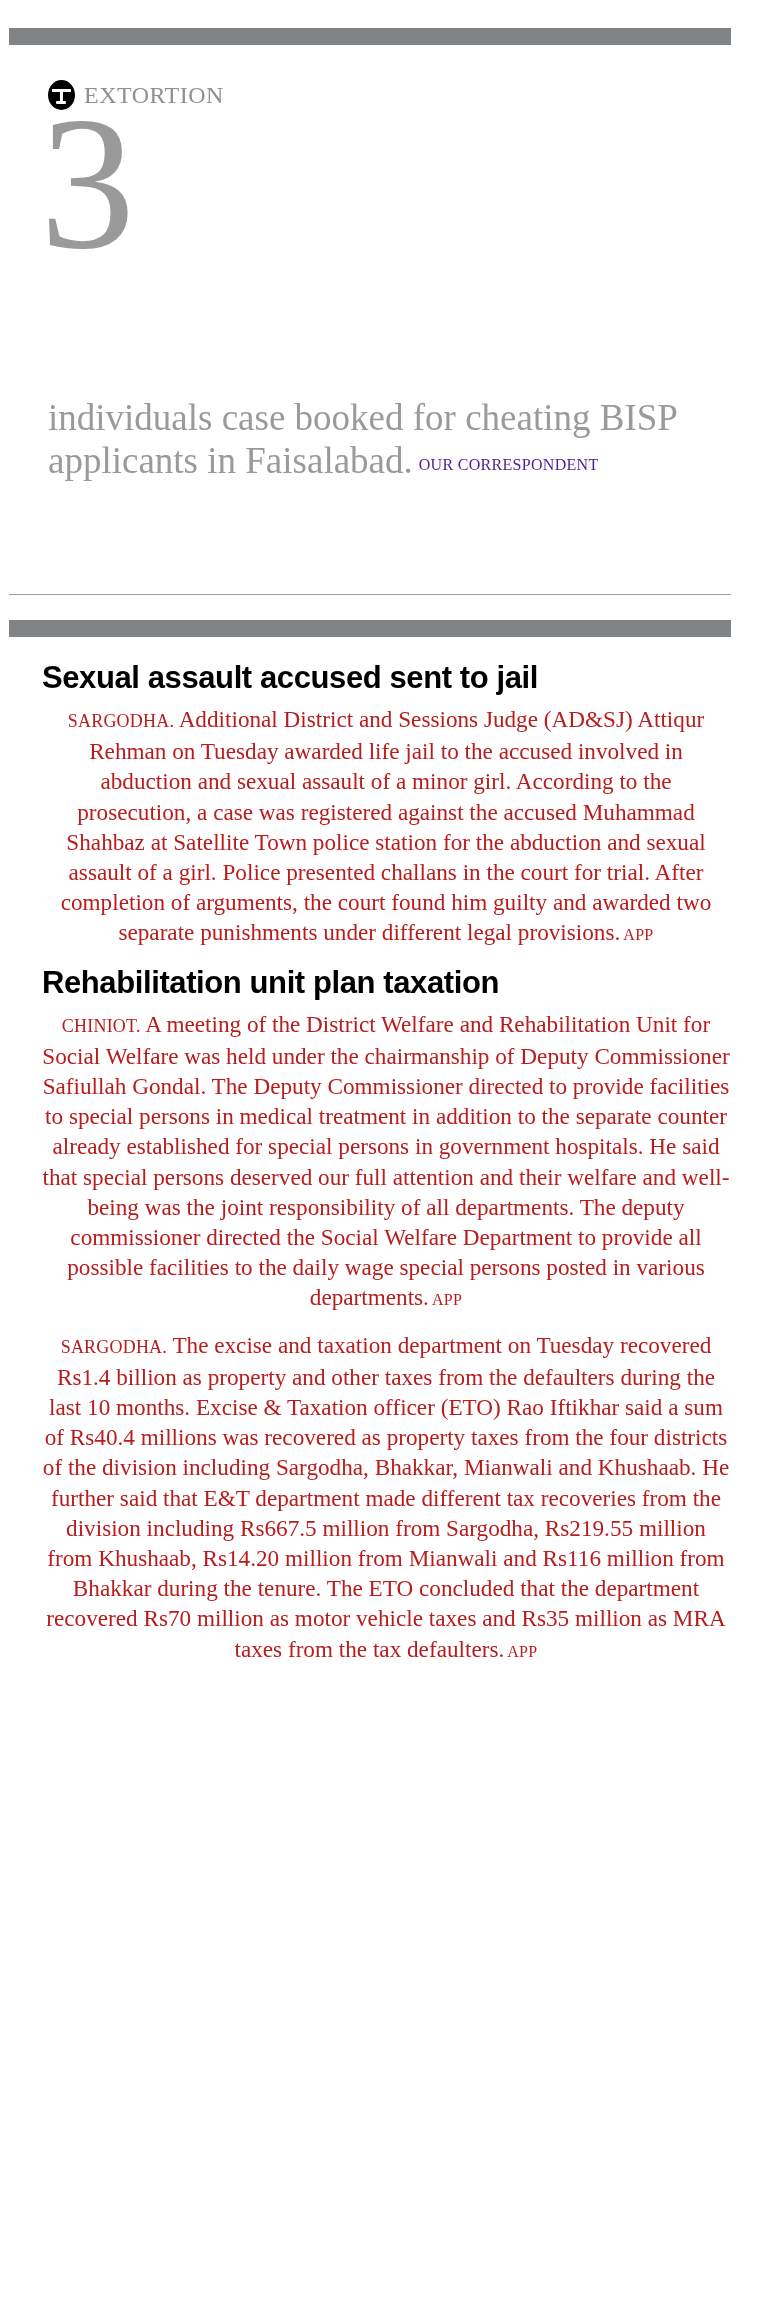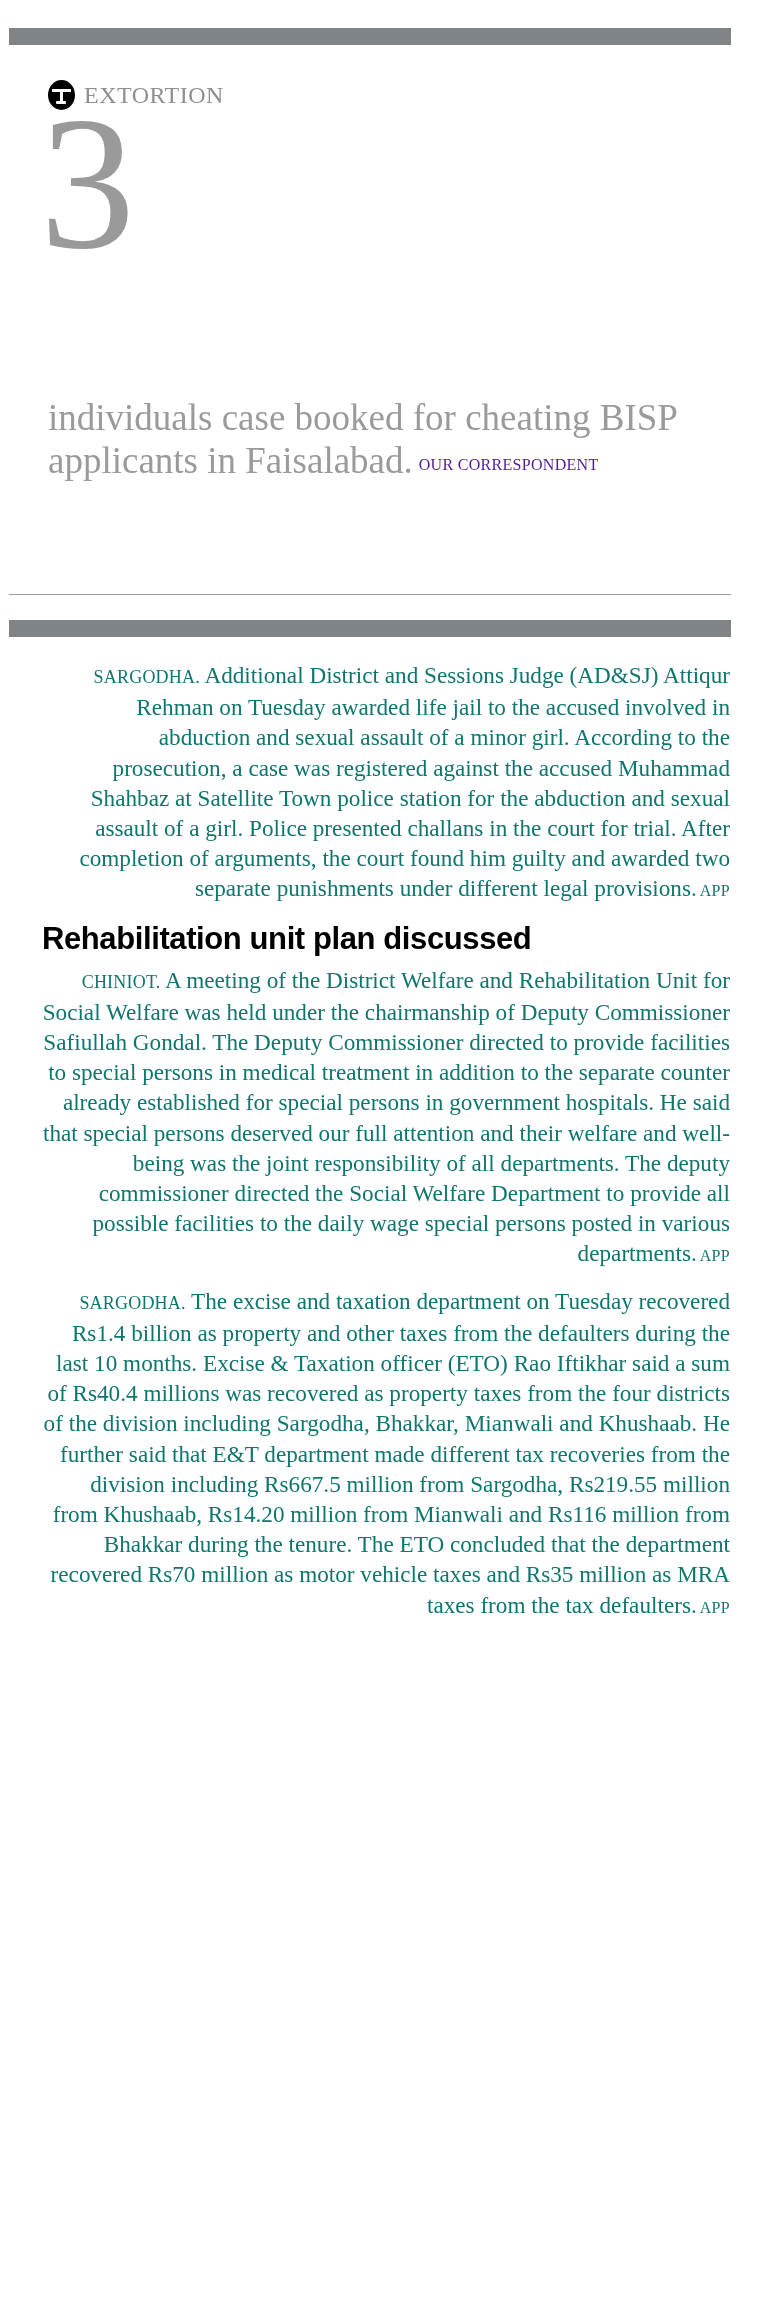--- a/index.html
+++ b/index.html
@@ -153,23 +153,23 @@
     font-size: 31px;
     line-height: 36px;
     letter-spacing: -0.4px;
     color: #000000;
     margin: 0 0 8px 0;
   }
   .story-body {
     font-family: "Liberation Serif", serif;
     font-size: 23.2px;
     line-height: 30.2px;
-    color: #0f766e;
+    color: #b91c1c;
     margin: 0;
-    text-align: right;
+    text-align: center;
   }
   .dateline {
     font-size: 18px;
     letter-spacing: 0.2px;
   }
   .agency {
     font-size: 16px;
     letter-spacing: 0.3px;
     margin-left: 3px;
   }
@@ -196,25 +196,26 @@
   <div class="factoid-text">
     <span>individuals case booked for cheating BISP applicants in Faisalabad.</span><span class="factoid-credit">OUR CORRESPONDENT</span>
   </div>
 
   <div class="hair-rule"></div>
   <div class="bar-section"></div>
 
   <div class="stories">
 
     <div class="story">
+      <h2 class="story-head">Sexual assault accused sent to jail</h2>
       <p class="story-body"><span class="dateline">SARGODHA.</span><span> Additional District and Sessions Judge (AD&amp;SJ) Attiqur Rehman on Tuesday awarded life jail to the accused involved in abduction and sexual assault of a minor girl. According to the prosecution, a case was registered against the accused Muhammad Shahbaz at Satellite Town police station for the abduction and sexual assault of a girl. Police presented challans in the court for trial. After completion of arguments, the court found him guilty and awarded two separate punishments under different legal provisions.</span><span class="agency">APP</span></p>
     </div>
 
     <div class="story">
-      <h2 class="story-head">Rehabilitation unit plan discussed</h2>
+      <h2 class="story-head">Rehabilitation unit plan taxation</h2>
       <p class="story-body"><span class="dateline">CHINIOT.</span><span> A meeting of the District Welfare and Rehabilitation Unit for Social Welfare was held under the chairmanship of Deputy Commissioner Safiullah Gondal. The Deputy Commissioner directed to provide facilities to special persons in medical treatment in addition to the separate counter already established for special persons in government hospitals.  He said that special persons deserved our full attention and their welfare and well-being was the joint responsibility of all departments. The deputy commissioner directed the Social Welfare Department to provide all possible facilities to the daily wage special persons posted in various departments.</span><span class="agency">APP</span></p>
     </div>
 
     <div class="story">
       <p class="story-body"><span class="dateline">SARGODHA.</span><span> The excise and taxation department on Tuesday recovered Rs1.4 billion as property and other taxes from the defaulters during the last 10 months. Excise &amp; Taxation officer (ETO) Rao Iftikhar said a sum of Rs40.4 millions was recovered as property taxes from the four districts of the division including Sargodha, Bhakkar, Mianwali and Khushaab. He further said that E&amp;T department made different tax recoveries from the division including Rs667.5 million from Sargodha, Rs219.55 million from Khushaab, Rs14.20 million from Mianwali and Rs116 million from Bhakkar during the tenure. The ETO concluded that the department recovered Rs70 million as motor vehicle taxes and Rs35 million as MRA taxes from the tax defaulters.</span><span class="agency">APP</span></p>
     </div>
 
   </div>
 </div>
 

